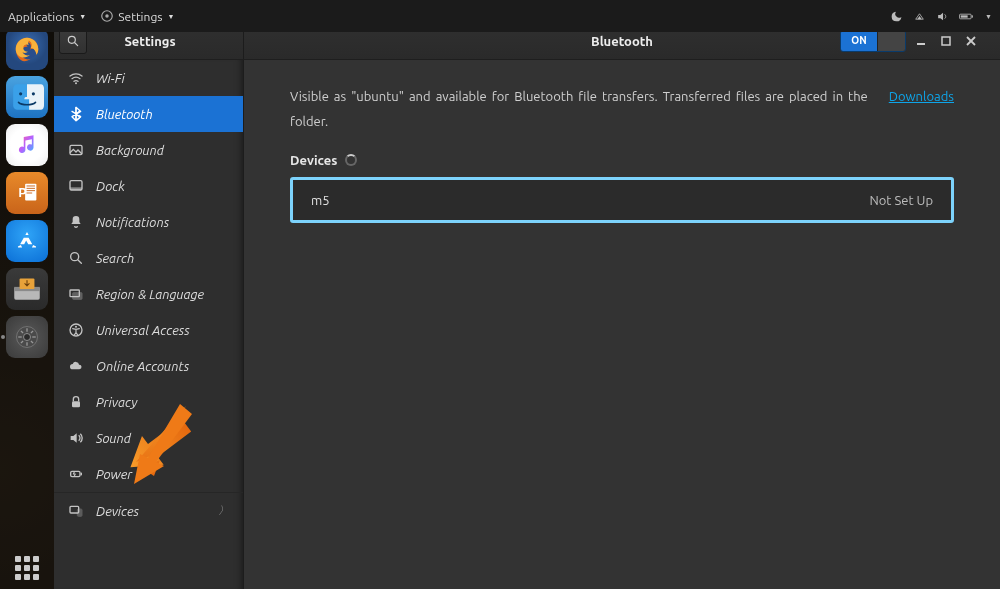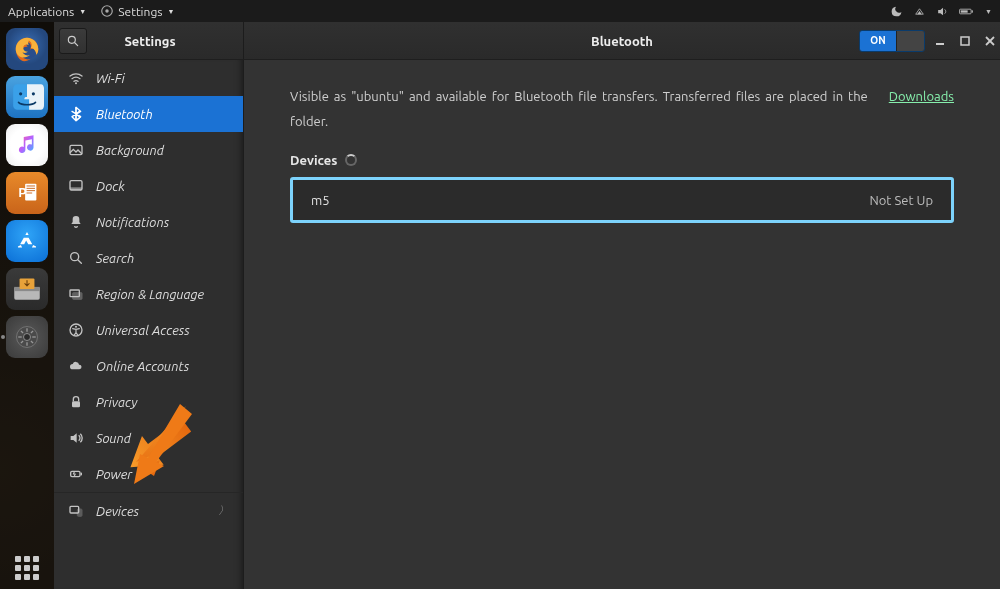--- a/index.html
+++ b/index.html
@@ -5,21 +5,21 @@
   * { box-sizing: border-box; margin: 0; padding: 0; }
   html, body { width: 1000px; height: 589px; font-family: "Ubuntu", "Segoe UI", sans-serif; background: #2a2a2a; color: #ccc; overflow: hidden; }
   body {
     background: radial-gradient(circle at 0% 80%, #3d3121 0%, #2a2217 30%, #1a1612 60%);
   }
 
   
   .panel {
     position: absolute; top: 0; left: 0; right: 0; height: 22px;
     background: #1b1b1b; display: flex; align-items: center;
-    font-size: 12px; color: #ddd; padding: 6px 8px; z-index: 10;
+    font-size: 12px; color: #ddd; padding: 16px 8px; z-index: 10;
   }
   .panel-left { display: flex; gap: 14px; align-items: center; flex: 1; }
   .panel-left .menu-item { display: flex; align-items: center; gap: 4px; cursor: pointer; }
   .tri { font-size: 7px; margin-left: 1px; }
   .panel-center { position: absolute; left: 0; right: 0; text-align: center; pointer-events: none; }
   .panel-right { display: flex; gap: 10px; align-items: center; color: #bbb; }
   .panel-right svg { display: block; }
 
   
   .dock {
@@ -58,21 +58,21 @@
     background: linear-gradient(#303030,#2a2a2a);
   }
   .hb-search-btn {
     width: 28px; height: 26px; margin-left: 5px; border: 1px solid #1a1a1a; border-radius: 3px;
     background: linear-gradient(#3b3b3b,#313131); display:flex; align-items:center; justify-content:center;
     cursor:pointer;
   }
   .hb-left-title { flex:1; text-align:center; font-weight:600; color:#eee; font-size:13px; padding-right: 30px;}
   .hb-right { flex:1; display:flex; align-items:center; position: relative; background: linear-gradient(#303030,#2a2a2a);}
   .hb-right-title { position:absolute; left:0; right:0; text-align:center; font-weight:600; color:#eee; font-size:13px; pointer-events:none;}
-  .hb-right-controls { margin-left:auto; display:flex; align-items:center; gap:5px; padding-right:0;}
+  .hb-right-controls { margin-left:auto; display:flex; align-items:center; gap:5px; padding-right:19px;}
   .toggle {
     width: 66px; height: 22px; border: 1px solid #0a3b6b; border-radius: 3px;
     display:flex; overflow:hidden; cursor:pointer;
   }
   .toggle .on { flex:1; background:#1b72d4; color:#fff; font-size:10px; font-weight:700; display:flex; align-items:center; justify-content:center;}
   .toggle .knob { width: 28px; background:#444; border-left:1px solid #222;}
   .winbtn { width:20px; height:20px; display:flex; align-items:center; justify-content:center; color:#ccc; cursor:pointer; font-size:11px;}
 
   
   .settings-body { flex:1; display:flex; min-height:0; }
@@ -88,21 +88,21 @@
     color:#ddd; font-size:13px; cursor:pointer; position:relative;font-style:italic;
   }
   .side-item.selected { background:#1b72d4; color:#fff; }
   .side-item .ico { width:16px; height:16px; display:flex; align-items:center; justify-content:center; opacity:0.85;}
   .side-item.selected .ico { opacity:1;}
   .side-item .chev { margin-left:auto; opacity:0.6; font-size:11px;}
 
   
   .content { flex:1; background:#333; padding: 24px 46px 0 46px; color:#cfcfcf; font-size:13px; position:relative;}
   .content .desc { line-height:1.9; text-align:justify; }
-  .content .desc a { color:#86efac; text-decoration:underline; cursor:pointer;margin-left:16px;}
+  .content .desc a { color:#0ea5e9; text-decoration:underline; cursor:pointer;margin-left:16px;}
   .devices-title { margin-top:20px; font-weight:700; color:#e6e6e6; display:flex; align-items:center; gap:8px;}
   .spinner { width:12px; height:12px; border:2px solid #666; border-top-color:#ccc; border-radius:50%; display:inline-block;}
   .device-list { margin-top:10px; border:3px solid #7dd3fc; border-radius:3px;}
   .device-row { display:flex; align-items:center; height:40px; padding:0 18px; background:#2b2b2b; cursor:pointer;}
   .device-row .dname { flex:1; color:#e2e2e2;}
   .device-row .dstat { color:#bdbdbd;}
 
   
   .arrow-annot { position:absolute; pointer-events:none; z-index:50; }
 </style>

